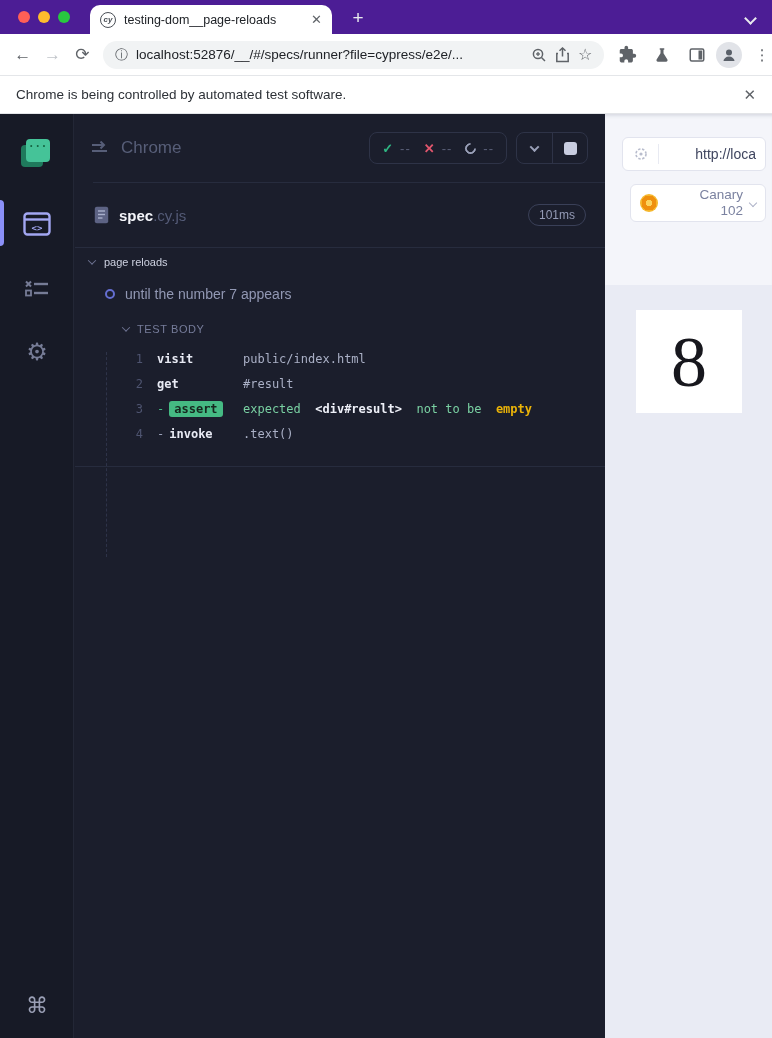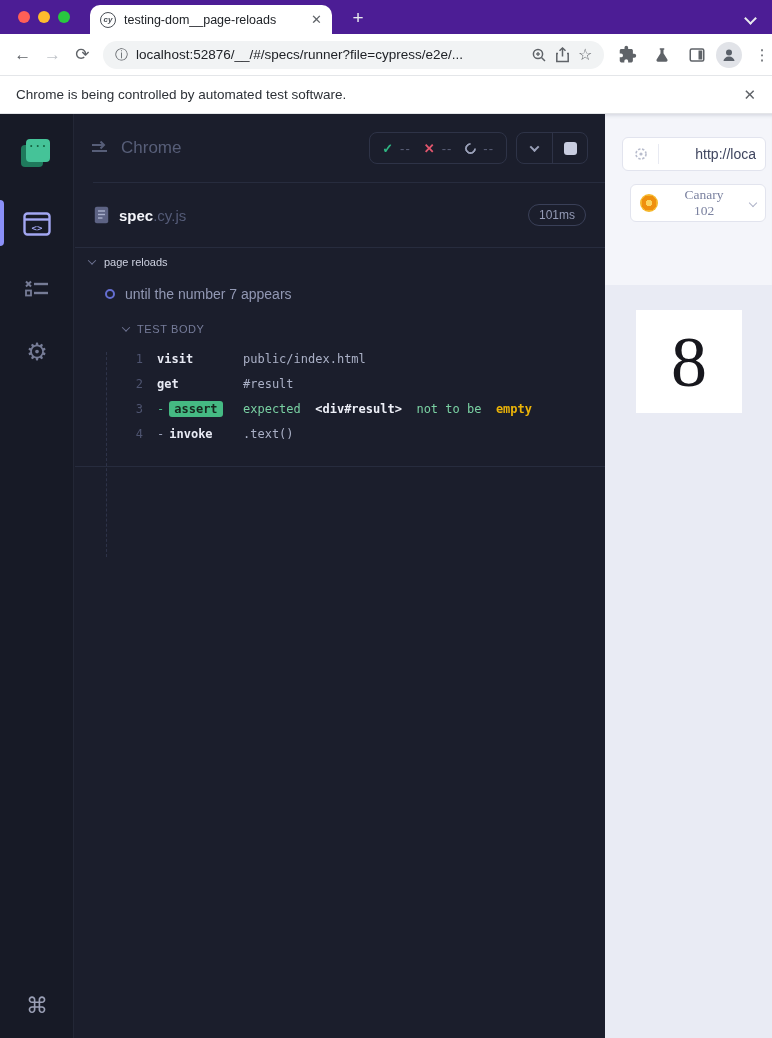--- a/index.html
+++ b/index.html
@@ -107,21 +107,21 @@
   .aut-header { position:absolute; left:0; top:0; width:167px; height:171px; background:#f4f5fa;
                 box-shadow:inset 0 4px 4px -3px rgba(40,45,80,.18); }
   .aut-url { position:absolute; left:17px; top:23px; width:144px; height:34px; background:#ffffff;
              border:1px solid #e2e4ee; border-radius:6px; display:flex; align-items:center; }
   .aut-url .ic { width:36px; display:flex; align-items:center; justify-content:center;
                  border-right:1px solid #e8eaf2; height:60%; }
   .aut-url .txt { flex:1; text-align:right; padding-right:9px; font-size:14px; color:#3f455f; white-space:nowrap; overflow:hidden; }
   .sel { position:absolute; background:#ffffff; border:1px solid #e2e4ee; border-radius:6px;
          display:flex; align-items:center; color:#7b82a0; }
   .sel-browser { left:25px; top:70px; width:136px; height:38px; padding:0 9px; gap:7px; font-size:13.5px; }
-  .sel-browser .lbl { flex:1; text-align:center; line-height:1.15;font-family:Liberation Serif, serif; }
+  .sel-browser .lbl { flex:1; text-align:right; line-height:1.15; }
   .sel-view { left:28px; top:122px; width:133px; height:31px; padding:0 10px; gap:7px; font-size:14px; }
   .canary { width:18px; height:18px; border-radius:50%; flex:0 0 auto;
             background:radial-gradient(circle at 50% 50%, #fbd35e 0 24%, #ef8f0e 25% 58%, #f5b62b 59% 100%); }
   .chev-xs { width:6px; height:6px; border-right:1.6px solid #aeb3c8; border-bottom:1.6px solid #aeb3c8;
              transform:rotate(45deg); flex:0 0 auto; }
   .aut-stage { position:absolute; left:0; top:171px; width:167px; height:753px; background:#e9ebf4; }
   .aut-app { position:absolute; left:31px; top:25px; width:106px; height:103px; background:#ffffff;
              display:flex; align-items:center; justify-content:center; }
   .aut-number { font-family:"Liberation Serif", serif; font-size:72px; color:#17171d; line-height:1; }
   svg { display:block; }

